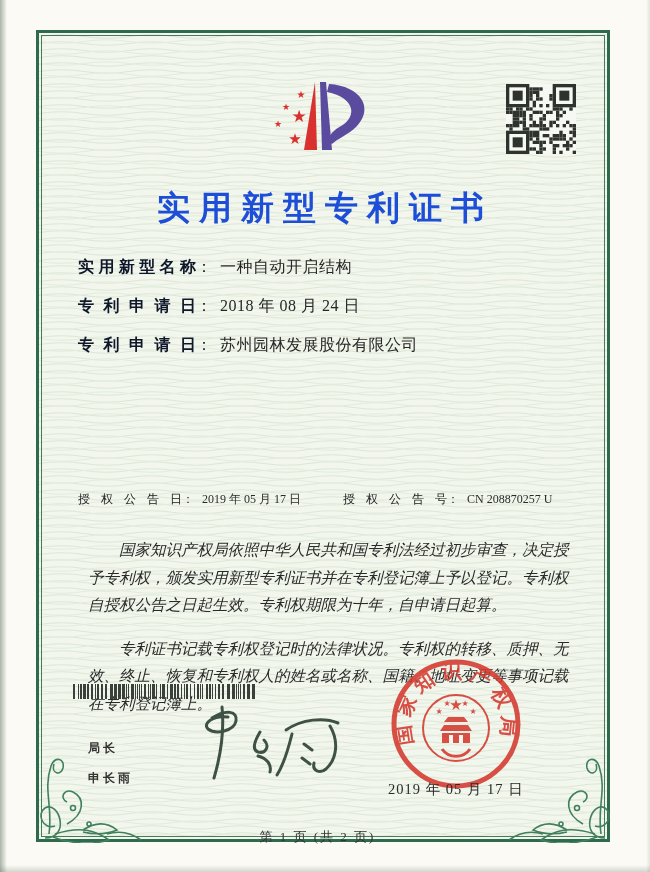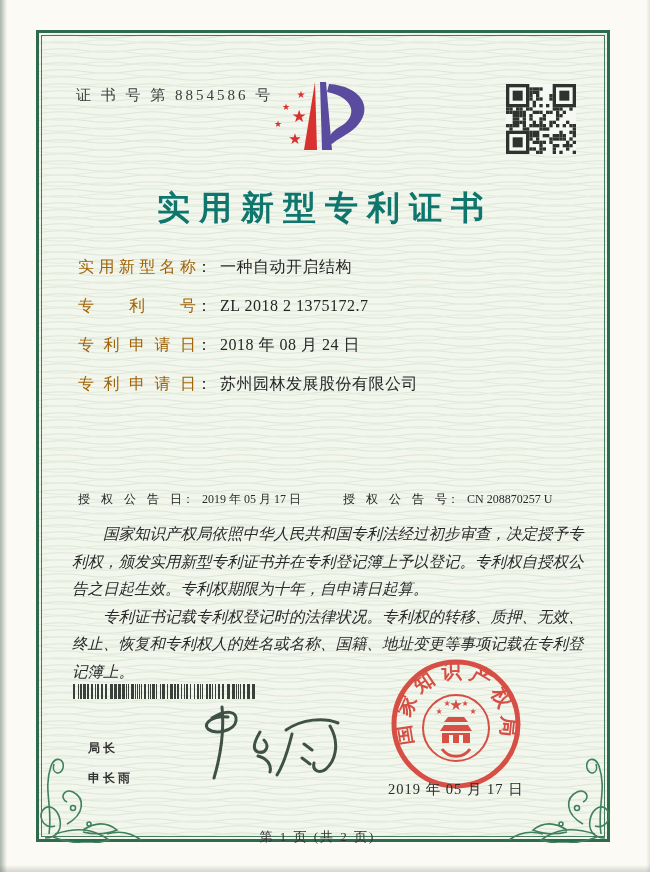--- a/index.html
+++ b/index.html
@@ -30,36 +30,36 @@
 
   .content{position:absolute;left:0;top:0;width:650px;height:872px;}
 
   .cert-no{position:absolute;left:76px;top:86px;font-size:15px;letter-spacing:3px;color:#3c3c3c;}
 
   .logo{position:absolute;left:260px;top:60px;}
   .qr{position:absolute;left:506px;top:84px;width:70px;height:70px;}
 
   .title{
     position:absolute;left:0;top:186px;width:650px;text-align:center;
-    font-size:33px;font-weight:600;letter-spacing:9px;color:#0f766e;
+    font-size:33px;font-weight:600;letter-spacing:9px;color:#1d4ed8;
   }
 
   .fields{position:absolute;left:78px;top:257px;width:500px;}
   .f-row{height:39px;font-size:16px;color:#262626;white-space:nowrap;}
-  .f-label{display:inline-block;width:118px;text-align:justify;text-align-last:justify;color:#a16207;}
+  .f-label{display:inline-block;width:118px;text-align:justify;text-align-last:justify;color:#0f172a;font-weight:bold;}
   .f-colon{margin-right:8px;}
   .f-value{letter-spacing:.5px;}
 
   .grant-row{position:absolute;left:78px;top:491px;width:510px;font-size:12px;white-space:nowrap;}
   .g-label{display:inline-block;width:104px;text-align:justify;text-align-last:justify;color:#222;}
   .g-pair1{display:inline-block;width:262px;}
 
   .paras{position:absolute;left:72px;top:520px;width:514px;
     font-size:15.5px;line-height:27.5px;color:#2a2a2a;font-style:italic;}
-  .paras p{margin:0;text-indent:2em;}
+  .paras p{margin:16px;text-indent:2em;}
 
   .barcode{position:absolute;left:73px;top:684px;width:182px;height:15px;}
 
   .signer{position:absolute;left:88px;top:733px;font-family:"Liberation Sans","DejaVu Sans",sans-serif;
     font-weight:600;font-size:12px;color:#333;letter-spacing:3px;line-height:30px;}
   .signature{position:absolute;left:172px;top:698px;}
 
   .seal{position:absolute;left:386px;top:654px;}
   .seal-date{position:absolute;left:388px;top:780px;width:150px;font-size:14.5px;
     letter-spacing:1px;color:#2b2b2b;white-space:nowrap;}
@@ -86,21 +86,20 @@
           <path d="M0 5.5 Q 22.5 2 45 5.5 T 90 5.5" stroke="#dfeada" stroke-width="1" fill="none"></path>
         </pattern>
       </defs>
       <rect width="568" height="806" fill="#f2f6ec"></rect>
       <rect width="568" height="806" fill="url(#wv)"></rect>
       <rect width="568" height="806" fill="url(#wv2)"></rect>
     </svg>
     <div class="frame-inner"></div>
   </div>
 
-  <div class="cert-no">证 书 号 第 8854586 号</div>
 
   <svg class="logo" width="150" height="118" xmlns="http://www.w3.org/2000/svg">
     <g fill="#d93030">
       <text x="41" y="38" font-size="10" text-anchor="middle">★</text>
       <text x="26" y="50" font-size="9" text-anchor="middle">★</text>
       <text x="39" y="62" font-size="17" text-anchor="middle">★</text>
       <text x="18" y="67" font-size="9" text-anchor="middle">★</text>
       <text x="35" y="84" font-size="15" text-anchor="middle">★</text>
     </g>
     <path d="M55 22 L44 90 L57 90 Z" fill="#d93030"></path>
@@ -256,23 +255,20 @@
       <rect x="20" y="20" width="1" height="1" fill="#2e332e"></rect>
     </svg>
 
   <div class="title">实用新型专利证书</div>
 
   <div class="fields">
     <div class="f-row">
       <span class="f-label">实用新型名称</span><span class="f-colon">：</span><span class="f-value">一种自动开启结构</span>
     </div>
     <div class="f-row">
-      <span class="f-label">专利号</span><span class="f-colon">：</span><span class="f-value">ZL 2018 2 1375172.7</span>
-    </div>
-    <div class="f-row">
       <span class="f-label">专利申请日</span><span class="f-colon">：</span><span class="f-value">2018 年 08 月 24 日</span>
     </div>
     <div class="f-row">
       <span class="f-label">专利申请日</span><span class="f-colon">：</span><span class="f-value">苏州园林发展股份有限公司</span>
     </div>
   </div>
 
   <div class="grant-row">
     <span class="g-pair1">
       <span class="g-label">授权公告日</span><span class="f-colon">：</span><span>2019 年 05 月 17 日</span>

